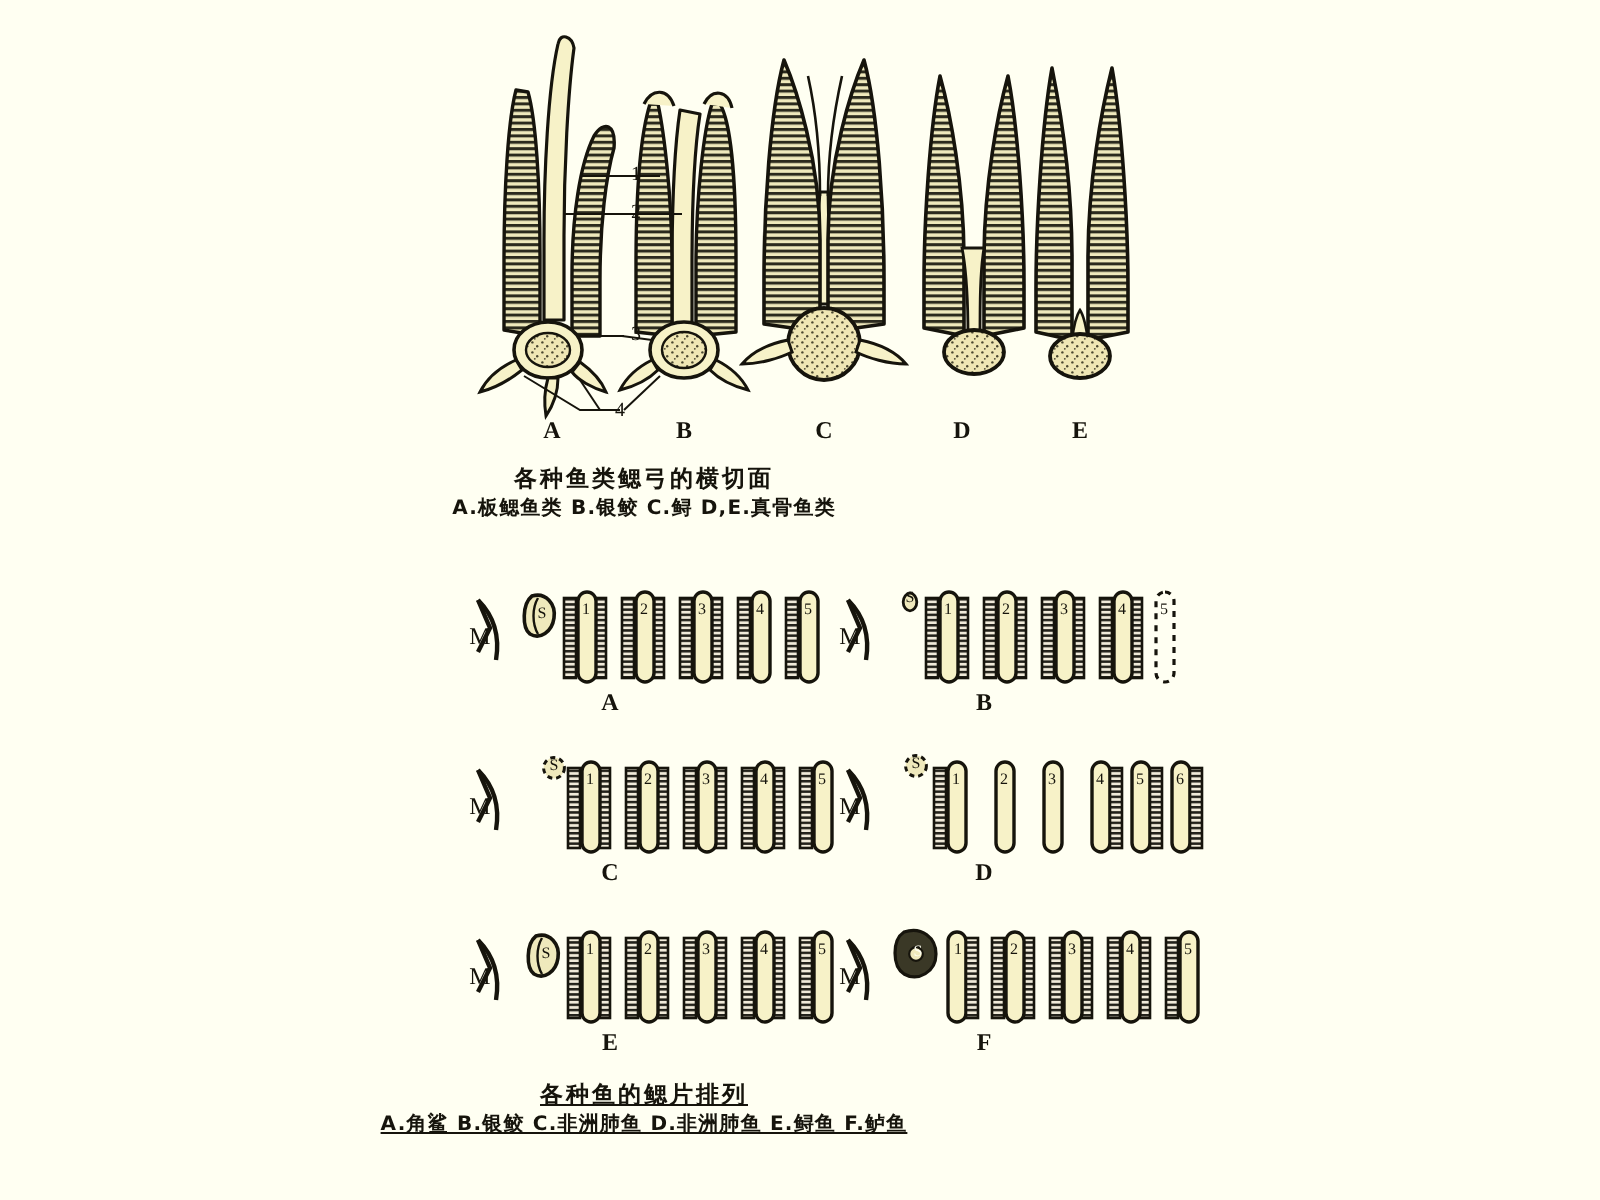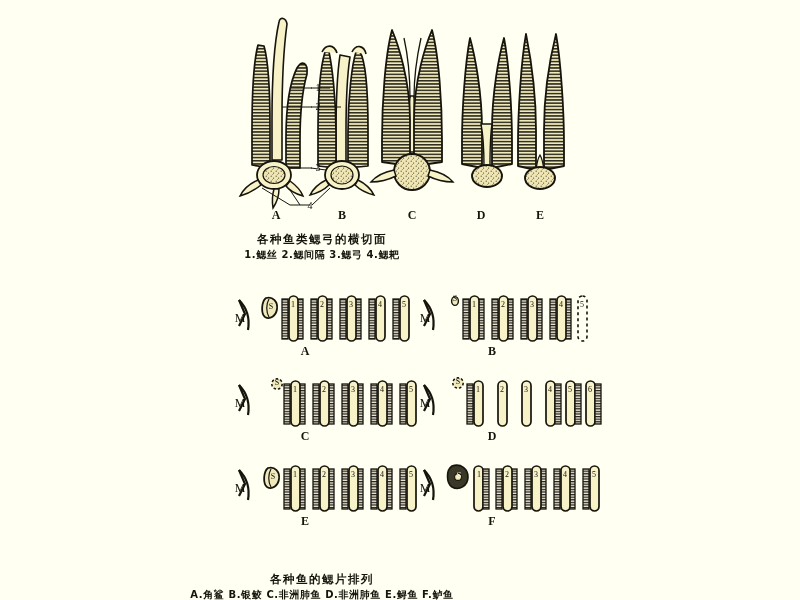--- a/index.html
+++ b/index.html
@@ -57,21 +57,21 @@
   }
   .leader-num {
     position: absolute;
     font-size: 10px;
     font-family: "Liberation Serif", "DejaVu Serif", serif;
     text-align: center;
     width: 14px;
     margin-left: -7px;
   }
   .top-caption { top: 232px; }
-  .bot-caption { top: 572px; }
+  .bot-caption { top: 540px; text-decoration: underline; }
 </style>
 </head>
 <body>
 
 <div class="figure">
 
   <svg class="art" viewBox="0 0 800 600">
     <defs>
 
       <pattern id="filhatch" width="4" height="3.2" patternUnits="userSpaceOnUse">
@@ -289,21 +289,21 @@
   <div class="leader-num" style="left:310px; top:200px;">4</div>
 
   <div class="panel-letter" style="left:276px; top:208px;">A</div>
   <div class="panel-letter" style="left:342px; top:208px;">B</div>
   <div class="panel-letter" style="left:412px; top:208px;">C</div>
   <div class="panel-letter" style="left:481px; top:208px;">D</div>
   <div class="panel-letter" style="left:540px; top:208px;">E</div>
 
   <div class="caption-block top-caption">
     <div class="cap-title">各种鱼类鳃弓的横切面</div>
-    <div class="cap-line">1.鳃丝   2.鳃间隔   3.鳃弓   4.鳃耙</div>
+    <div class="cap-line">A.板鳃鱼类   B.银鲛   C.鲟   D,E.真骨鱼类</div>
   </div>
 
   <div class="leader-num" style="left:240px; top:311px; font-size:12px;">M</div>
   <div class="leader-num" style="left:271px; top:302px; font-size:8px;">S</div>
   <div class="leader-num" style="left:293px; top:300px; font-size:8px;">1</div>
   <div class="leader-num" style="left:322px; top:300px; font-size:8px;">2</div>
   <div class="leader-num" style="left:351px; top:300px; font-size:8px;">3</div>
   <div class="leader-num" style="left:380px; top:300px; font-size:8px;">4</div>
   <div class="leader-num" style="left:404px; top:300px; font-size:8px;">5</div>
   <div class="panel-letter" style="left:305px; top:344px;">A</div>

